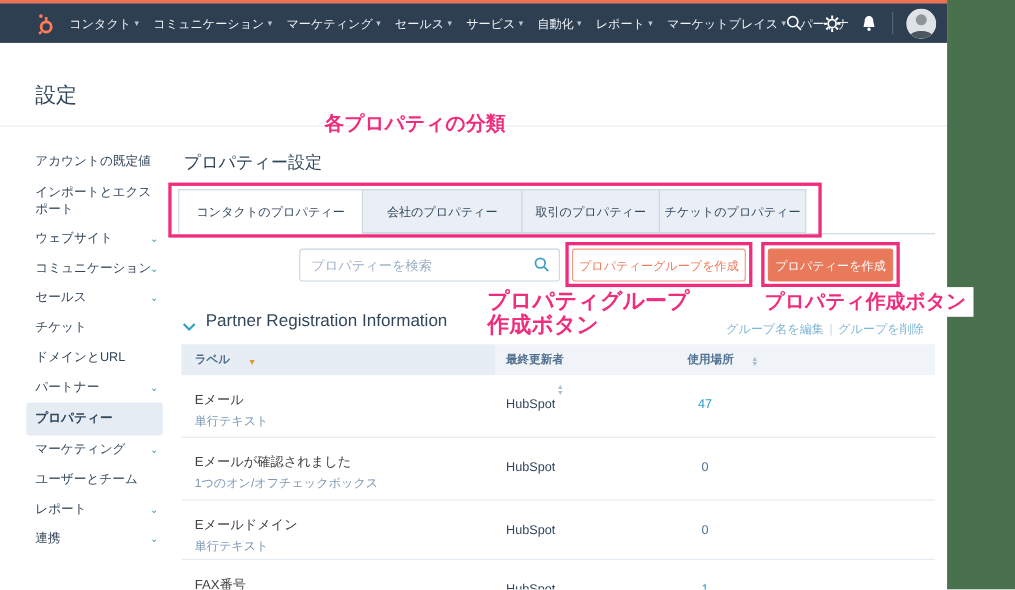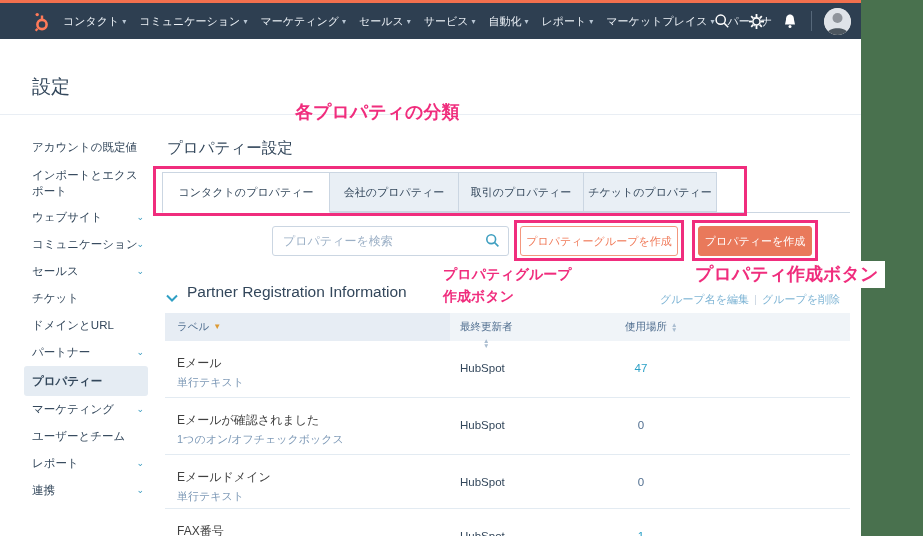--- a/index.html
+++ b/index.html
@@ -37,31 +37,31 @@
   .side-item.sel{height:30px;line-height:30px;background:#e5ecf3;border-radius:3px;font-weight:bold;}
 
   
   .main-heading{left:167px;top:138px;font-size:15.5px;color:#33475b;}
 
   
   .tabs{left:162px;top:172px;display:flex;z-index:1;}
   .tab{box-sizing:border-box;height:40px;display:flex;align-items:center;justify-content:center;
        font-size:11px;color:#33475b;background:#e9eff5;border:1px solid #cbd6e2;margin-left:-1px;cursor:pointer;}
   .tab.active{background:#ffffff;border-bottom:1px solid #ffffff;height:41px;z-index:2;margin-left:0;}
-  .t0{width:168px}.t1{width:130px}.t2{width:126px}.t3{width:134px}
+  .t0{width:168px}.t1{width:146px}.t2{width:126px}.t3{width:134px}
   .tabline{left:162px;top:212px;width:688px;height:1px;background:#cbd6e2;z-index:0;}
 
   
   .pinkbox{border:3px solid #f02d7d;box-sizing:border-box;z-index:6;pointer-events:none;}
   .pb-tabs{left:153px;top:166px;width:594px;height:50px;}
   .pb-groupbtn{left:514px;top:220px;width:170px;height:41px;}
   .pb-createbtn{left:692px;top:220px;width:126px;height:41px;}
   .ann{color:#f02d7d;font-weight:bold;z-index:7;white-space:nowrap;}
   .ann-tabs{left:295px;top:100px;font-size:18px;}
-  .ann-group{left:443px;top:263px;font-size:14px;line-height:22px;}
+  .ann-group{left:443px;top:263px;font-size:20px;line-height:22px;}
   .ann-create{left:691px;top:261px;font-size:18px;background:#ffffff;padding:1px 6px 2px 4px;width:184px;}
 
   
   .search-wrap{left:272px;top:226px;width:237px;height:30px;}
   .search-input{width:100%;height:100%;box-sizing:border-box;border:1px solid #cbd6e2;border-radius:3px;
       padding:0 30px 0 10px;font-size:12px;color:#7f1d1d;font-family:inherit;background:#fff;outline:none;}
   .search-input::placeholder{color:#9cb0c6;}
   .search-glass{position:absolute;right:9px;top:7px;}
   .btn{box-sizing:border-box;height:30px;border-radius:3px;font-size:11px;display:flex;align-items:center;justify-content:center;cursor:pointer;z-index:5;}
   .btn-outline{left:520px;top:226px;width:158px;background:#ffffff;border:1px solid #f+;border:1px solid #f3977e;color:#f07a59;}
@@ -70,21 +70,21 @@
   
   .grp-chevron{left:166px;top:288px;}
   .grp-title{left:187px;top:283px;font-size:15.5px;color:#33475b;}
   .grp-links{left:660px;top:292px;font-size:11px;white-space:nowrap;z-index:2;}
   .grp-links .lnk{color:#7fb5d5;cursor:pointer;}
   .grp-links .sep{color:#cbd6e2;margin:0 5px;}
 
   
   .th-bg-dark{left:165px;top:313px;width:285px;height:28px;background:#e7edf4;}
   .th-bg-light{left:450px;top:313px;width:400px;height:28px;background:#f0f4f8;}
-  .th-label{top:320px;font-size:10.5px;color:#516f90;display:flex;align-items:center;gap:4px;}
+  .th-label{top:320px;font-size:10.5px;color:#516f90;display:flex;align-items:flex-end;gap:16px;font-weight:bold;}
   .sort-single{color:#dd9a33;font-size:8px;line-height:8px;}
   .sort-dual{display:inline-flex;flex-direction:column;color:#aabdd0;font-size:6.5px;line-height:5px;}
   .trow{left:165px;width:685px;height:57px;border-bottom:1px solid #e3ebf2;box-sizing:border-box;}
   .row-label{position:absolute;left:12px;top:14px;font-size:12px;color:#404040;cursor:pointer;}
   .row-type{position:absolute;left:12px;top:34px;font-size:11px;color:#7c98b6;}
   .row-upd{position:absolute;left:295px;top:21px;font-size:11.5px;color:#33475b;}
   .row-usage{position:absolute;left:453px;top:21px;width:46px;text-align:center;font-size:11.5px;}
   .u-link{color:#2aa0c6;cursor:pointer;}
   .u-plain{color:#516f90;}
 </style>

